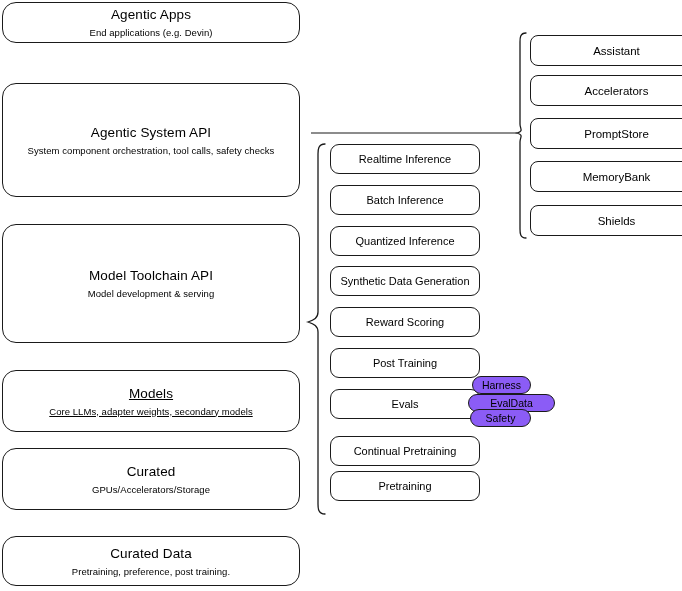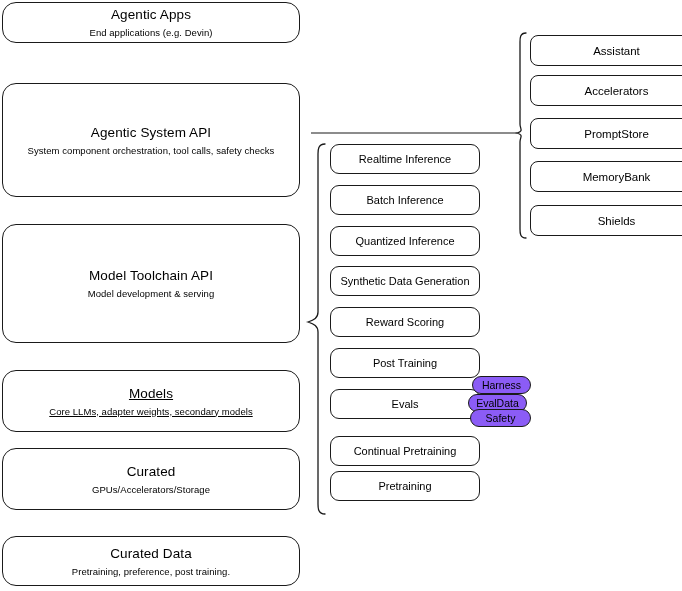--- a/index.html
+++ b/index.html
@@ -166,21 +166,21 @@
   <div class="node cap" style="top:436px;">
     <span>Continual Pretraining</span>
   </div>
   <div class="node cap" style="top:471px;">
     <span>Pretraining</span>
   </div>
 
   <div class="pill" style="left:472px; top:376px; width:59px;">
     <span>Harness</span>
   </div>
-  <div class="pill" style="left:468px; top:394px; width:59px;">
+  <div class="pill" style="left:468px; top:394px; width:87px;">
     <span>EvalData</span>
   </div>
   <div class="pill" style="left:470px; top:409px; width:61px;">
     <span>Safety</span>
   </div>
 
   <div class="node comp" style="top:35px;">
     <span>Assistant</span>
   </div>
   <div class="node comp" style="top:75px;">

